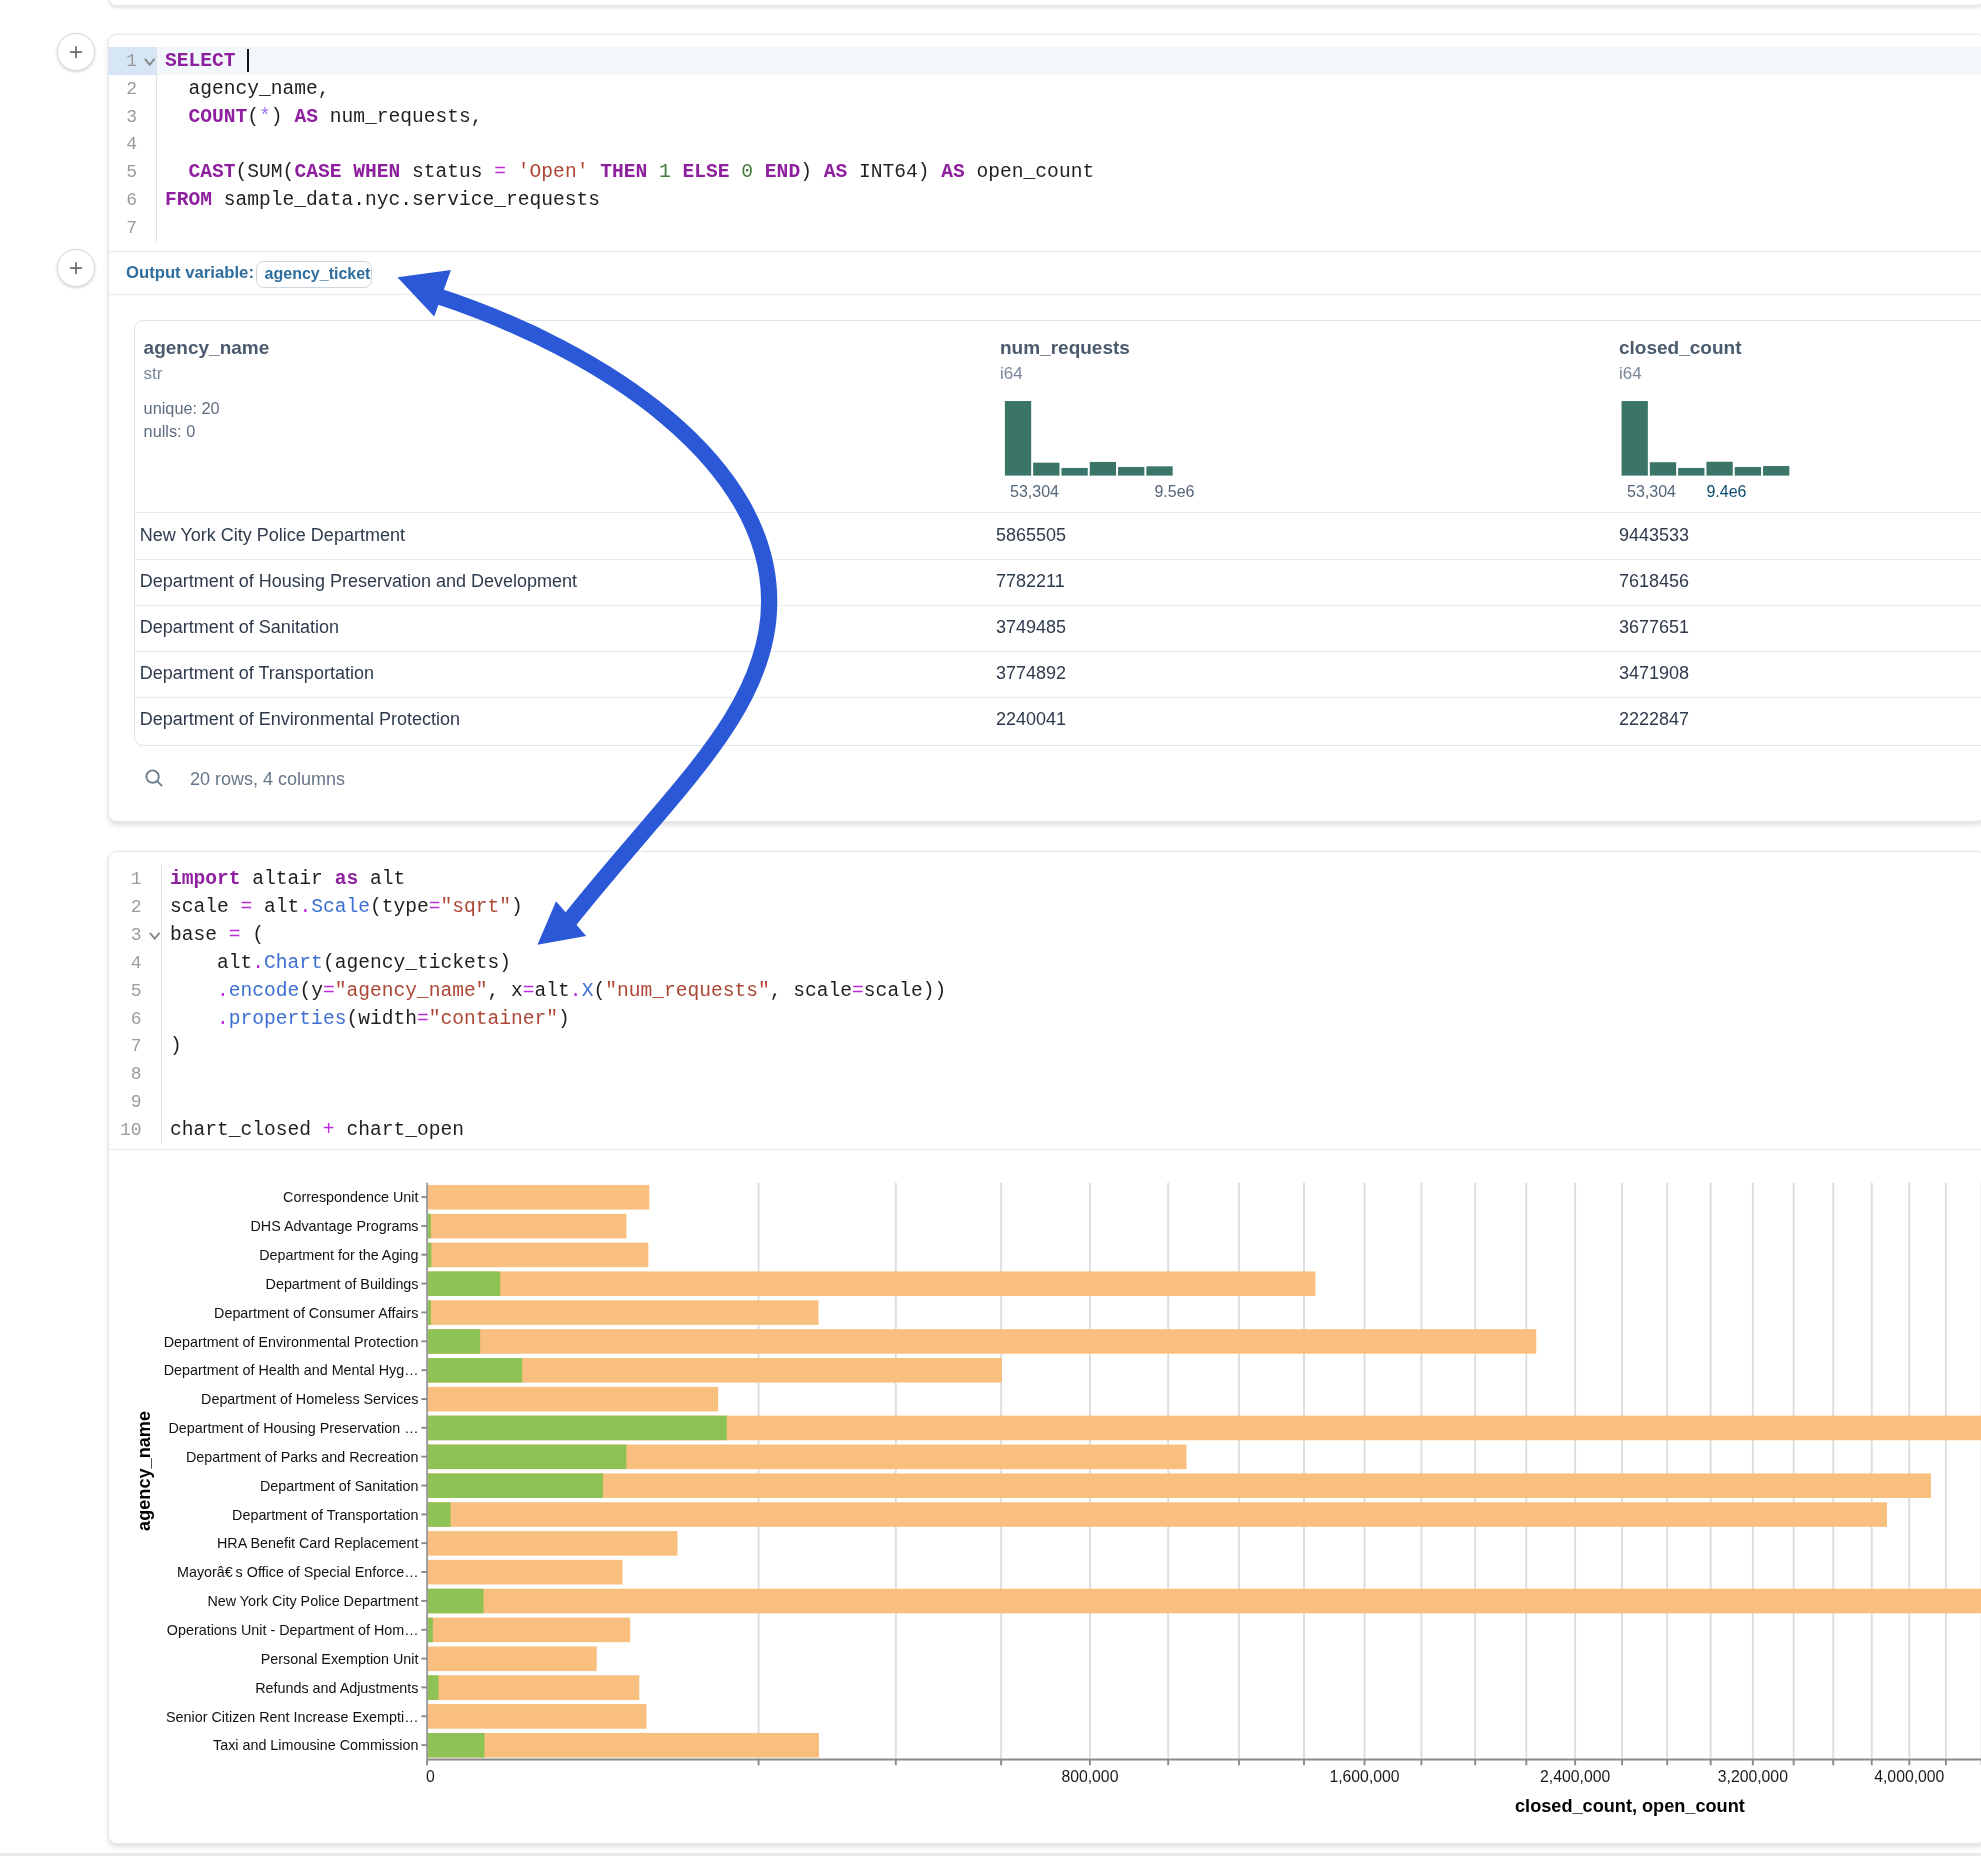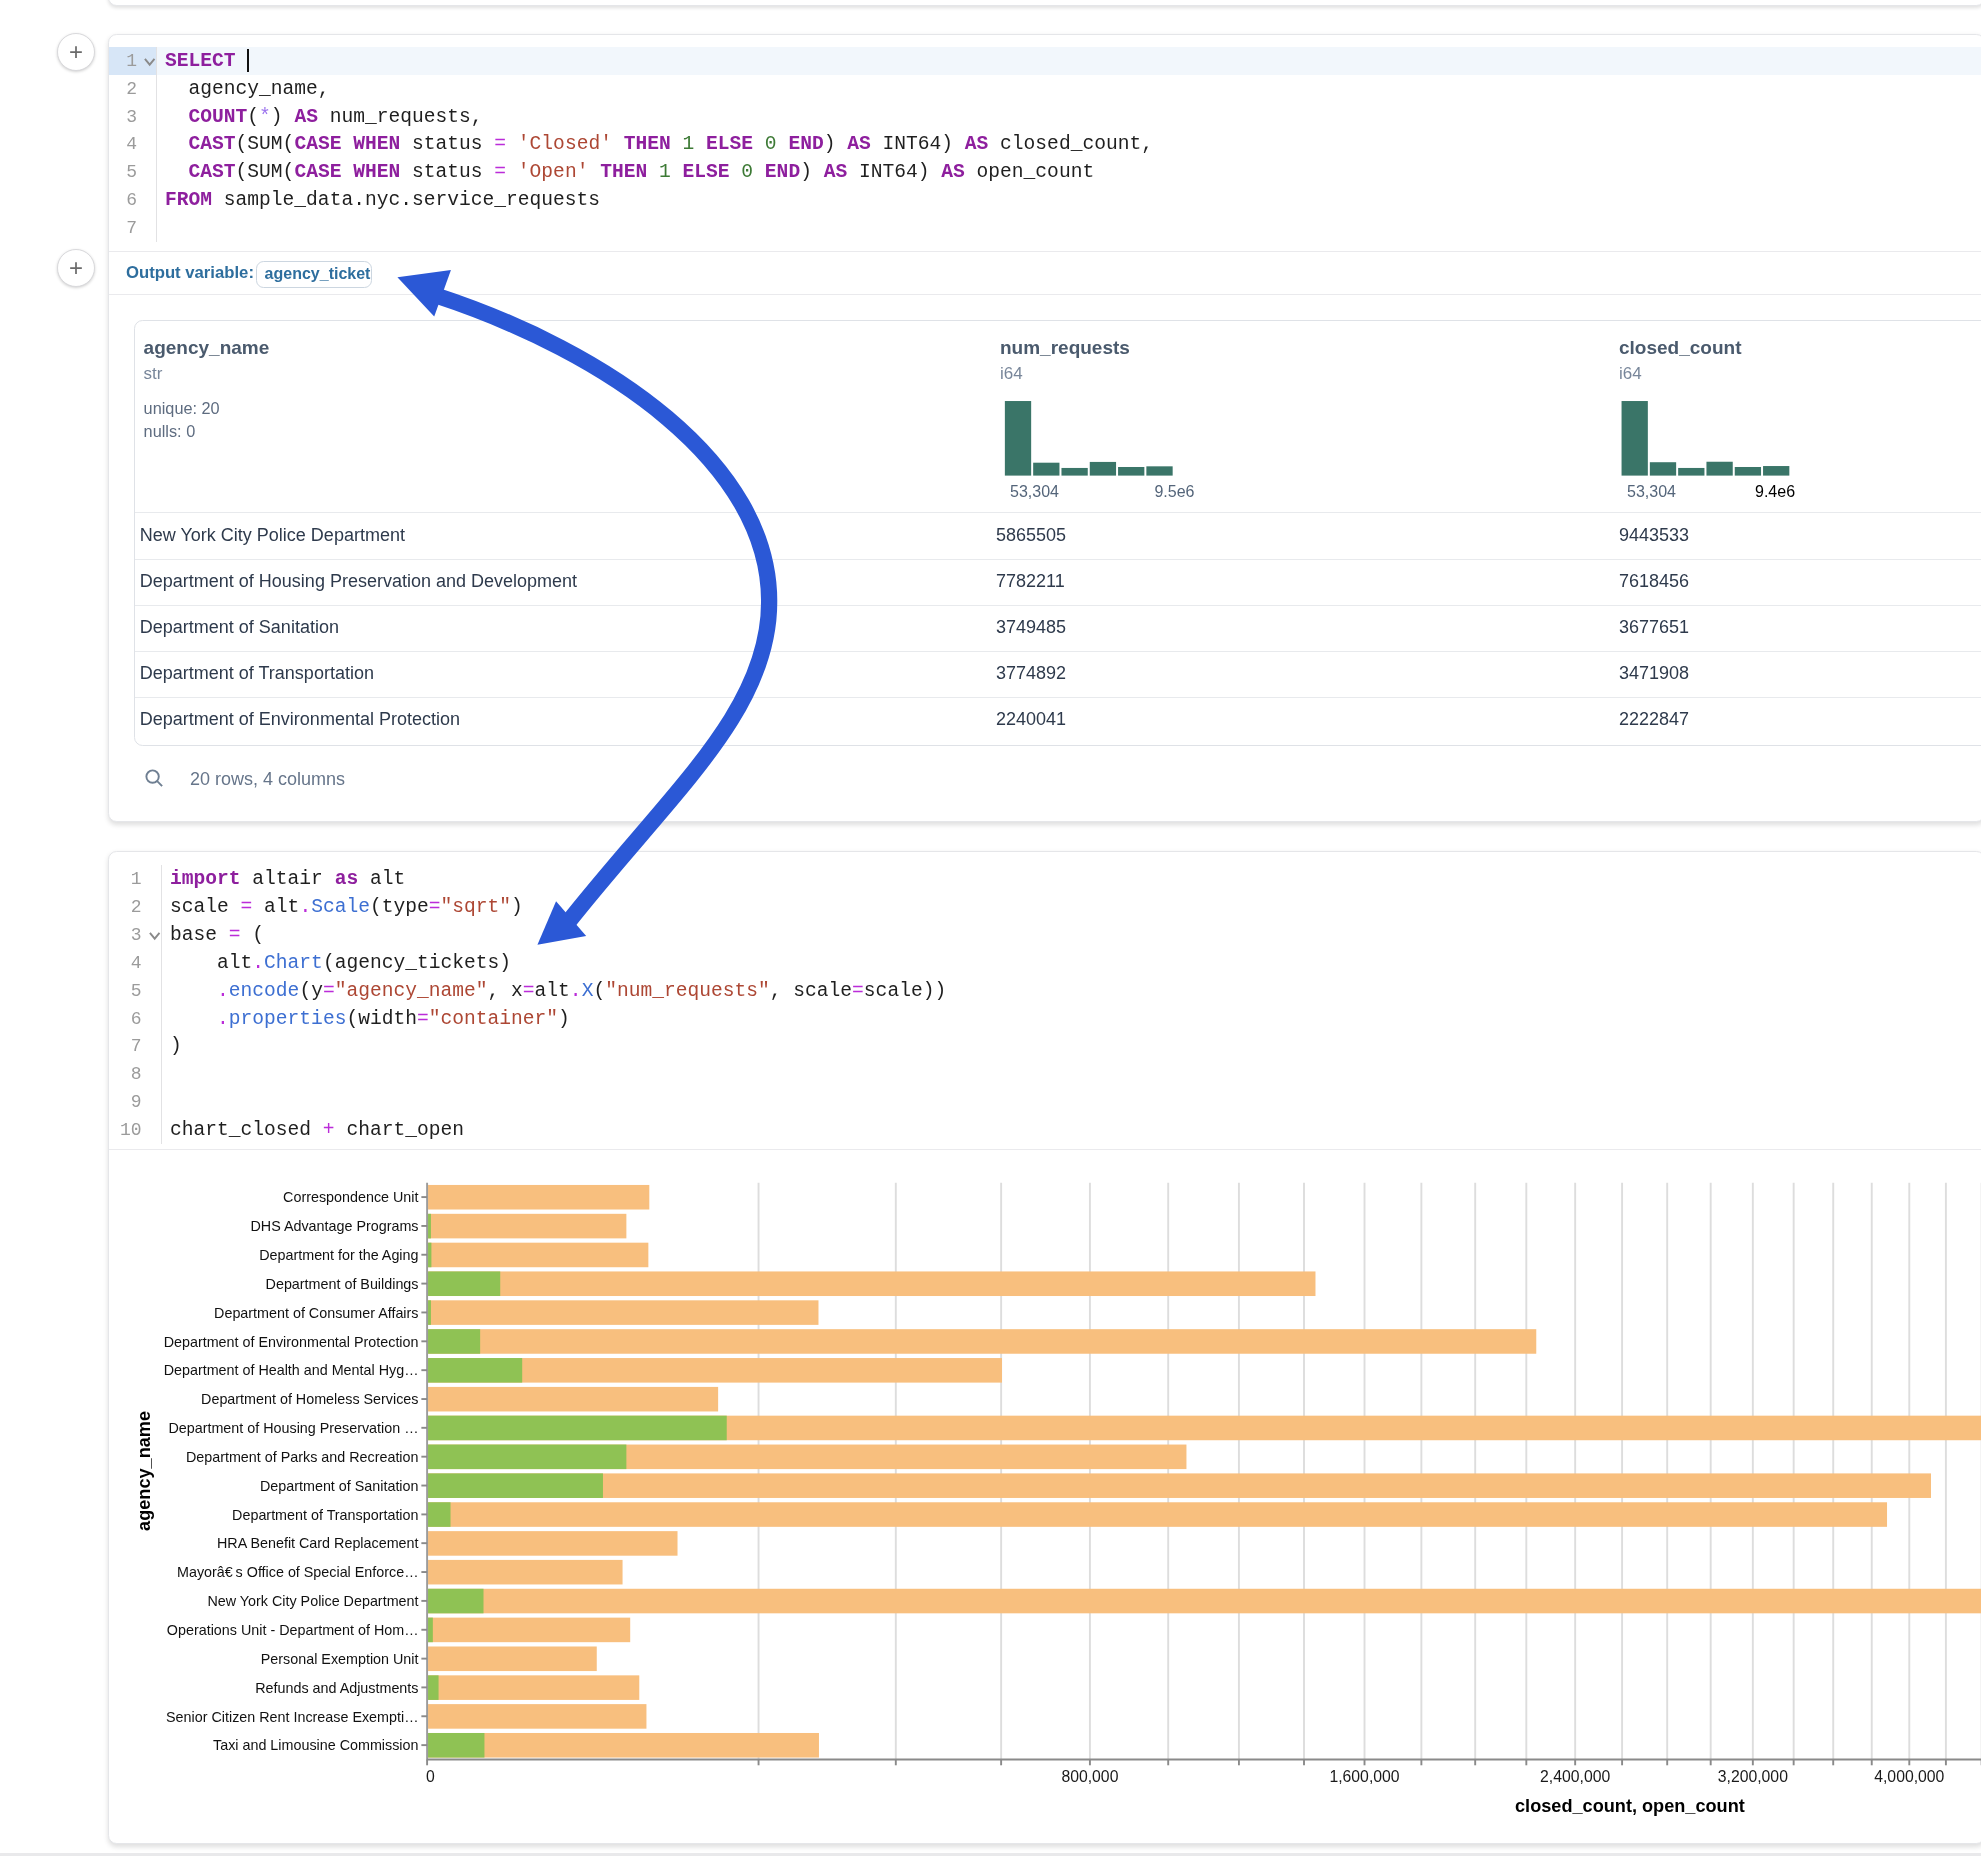--- a/index.html
+++ b/index.html
@@ -14,21 +14,20 @@
       <div style="position:absolute;left:0;right:0;top:0px;height:28px;background:#f2f7fc"></div>
       <div style="position:absolute;left:0;width:47px;top:0px;height:28px;background:#d7e6f7"></div>
       <div style="position:absolute;left:47px;top:0;bottom:0;width:1px;background:#e2e2e4"></div>
       <div class="num" style="top:0px;width:28px">1</div>
       <div class="cl" style="top:0px;left:56px"><i class="k">SELECT</i> </div>
       <div class="num" style="top:28px;width:28px">2</div>
       <div class="cl" style="top:28px;left:56px">  agency_name,</div>
       <div class="num" style="top:56px;width:28px">3</div>
       <div class="cl" style="top:56px;left:56px">  <i class="k">COUNT</i>(<i class="st">*</i>) <i class="k">AS</i> num_requests,</div>
       <div class="num" style="top:83px;width:28px">4</div>
-      <div class="cl" style="top:83px;left:56px">  <i class="k">CAST</i>(SUM(<i class="k">CASE</i> <i class="k">WHEN</i> status <i class="o">=</i> <i class="s">'Closed'</i> <i class="k">THEN</i> <i class="n">1</i> <i class="k">ELSE</i> <i class="n">0</i> <i class="k">END</i>) <i class="k">AS</i> INT64) <i class="k">AS</i> closed_count,</div>
       <div class="num" style="top:111px;width:28px">5</div>
       <div class="cl" style="top:111px;left:56px">  <i class="k">CAST</i>(SUM(<i class="k">CASE</i> <i class="k">WHEN</i> status <i class="o">=</i> <i class="s">'Open'</i> <i class="k">THEN</i> <i class="n">1</i> <i class="k">ELSE</i> <i class="n">0</i> <i class="k">END</i>) <i class="k">AS</i> INT64) <i class="k">AS</i> open_count</div>
       <div class="num" style="top:139px;width:28px">6</div>
       <div class="cl" style="top:139px;left:56px"><i class="k">FROM</i> sample_data.nyc.service_requests</div>
       <div class="num" style="top:167px;width:28px">7</div>
       <div style="position:absolute;left:138px;top:1.9px;height:23px;width:1.9px;background:#111"></div>
       <svg width="13.4" height="8.6" viewBox="0 0 14 9" style="position:absolute;left:34px;top:11px">
         <path d="M2 1 L7 7 L12 1" fill="none" stroke="#8a8a8a" stroke-width="2"></path>
       </svg>
     </div>
@@ -43,21 +42,21 @@
 <div style="position:absolute;left:8.6px;top:16.3px;font-size:19px;font-weight:bold;color:#4a5a6d">agency_name</div>
       <div style="position:absolute;left:8.6px;top:43px;font-size:17px;color:#78869a">str</div>
 <div style="position:absolute;left:865px;top:16.3px;font-size:19px;font-weight:bold;color:#4a5a6d">num_requests</div>
       <div style="position:absolute;left:865px;top:43px;font-size:17px;color:#78869a">i64</div>
 <div style="position:absolute;left:1484px;top:16.3px;font-size:19px;font-weight:bold;color:#4a5a6d">closed_count</div>
       <div style="position:absolute;left:1484px;top:43px;font-size:17px;color:#78869a">i64</div>
 <div style="position:absolute;left:8.6px;top:76px;font-size:16.3px;color:#5e6c80;line-height:23px">unique: 20<br>nulls: 0</div>
 <div style="position:absolute;left:842px;top:162px;width:115px;text-align:center;font-size:16px;color:#54657a">53,304</div>
 <div style="position:absolute;left:982px;top:162px;width:115px;text-align:center;font-size:16px;color:#54657a">9.5e6</div>
 <div style="position:absolute;left:1459px;top:162px;width:115px;text-align:center;font-size:16px;color:#54657a">53,304</div>
-<div style="position:absolute;left:1620px;top:162px;width:115px;text-align:left;font-size:16px;color:#000000">9.4e6</div>
+<div style="position:absolute;left:1534px;top:162px;width:115px;text-align:center;font-size:16px;color:#0c4a6e">9.4e6</div>
 <div style="position:absolute;left:0;right:0;top:192px;height:46px;border-bottom:1px solid #e8eaed;font-size:18px;color:#2e3a4c">
         <div style="position:absolute;left:4.8px;top:12.4px">New York City Police Department</div>
         <div style="position:absolute;left:861px;top:12.4px">5865505</div>
         <div style="position:absolute;left:1484px;top:12.4px">9443533</div>
       </div>
 <div style="position:absolute;left:0;right:0;top:238px;height:46px;border-bottom:1px solid #e8eaed;font-size:18px;color:#2e3a4c">
         <div style="position:absolute;left:4.8px;top:12.4px">Department of Housing Preservation and Development</div>
         <div style="position:absolute;left:861px;top:12.4px">7782211</div>
         <div style="position:absolute;left:1484px;top:12.4px">7618456</div>
       </div>

